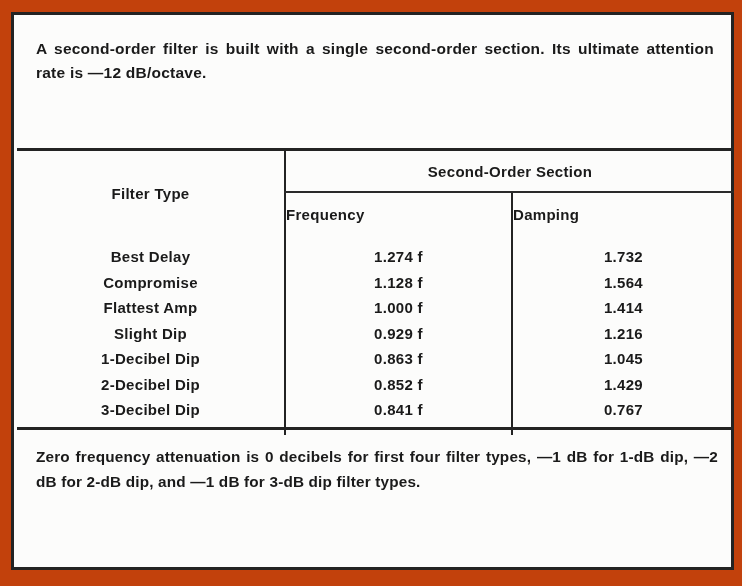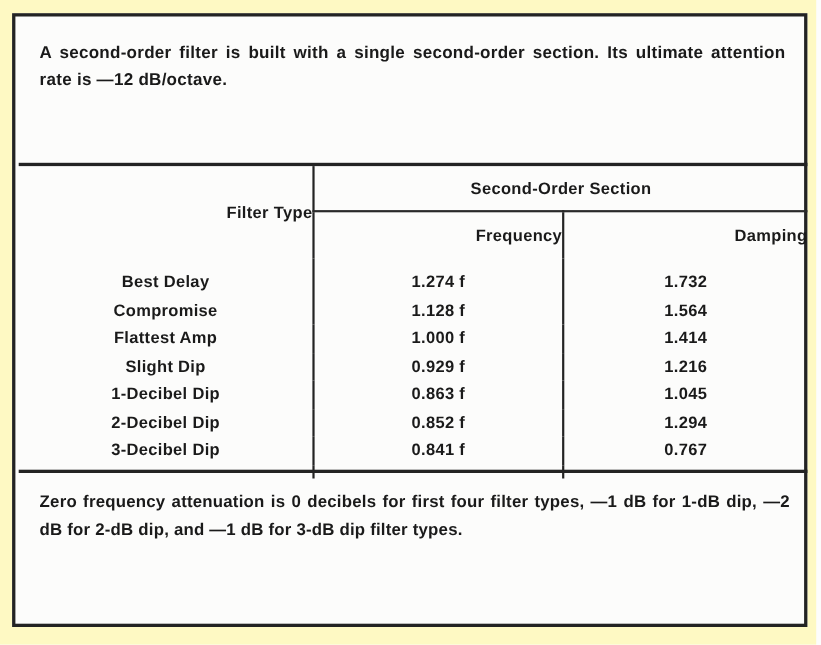--- a/index.html
+++ b/index.html
@@ -12,21 +12,21 @@
     height: 586px;
     font-family: "Liberation Sans", sans-serif;
     color: #1a1a1a;
     overflow: hidden;
   }
 
   #page {
     position: relative;
     width: 742px;
     height: 586px;
-    background: #fef9c3;
+    background: #c2410c;
   }
 
   
   .outer-frame {
     position: absolute;
     left: 11px;
     top: 12px;
     width: 723px;
     height: 558px;
     border: 3px solid #232323;
@@ -92,27 +92,27 @@
   .hrule-bot   { border-bottom: 2px solid #2a2a2a; }
 
   th.group-head {
     text-align: center;
     font-size: 15.5px;
     letter-spacing: 0.06em;
     height: 40px;
     border-radius: 15px;
   }
   th.sub-head {
-    text-align: right;
+    text-align: left;
     font-size: 15.5px;
     letter-spacing: 0.045em;
     height: 42px;
   }
   th.type-head {
-    text-align: right;
+    text-align: center;
     font-size: 15.5px;
     letter-spacing: 0.05em;
   }
 
   td.type-cell {
     padding-left: 85px;
     text-align: center;
     height: 25.5px;
     font-size: 15.5px;
     letter-spacing: 0.025em;
@@ -197,21 +197,21 @@
             <td class="num-cell vrule-left">1.216</td>
           </tr>
           <tr>
             <td class="type-cell">1-Decibel  Dip</td>
             <td class="num-cell vrule-left">0.863 f</td>
             <td class="num-cell vrule-left">1.045</td>
           </tr>
           <tr>
             <td class="type-cell">2-Decibel  Dip</td>
             <td class="num-cell vrule-left">0.852 f</td>
-            <td class="num-cell vrule-left">1.294</td>
+            <td class="num-cell vrule-left">1.429</td>
           </tr>
           <tr>
             <td class="type-cell">3-Decibel  Dip</td>
             <td class="num-cell vrule-left">0.841 f</td>
             <td class="num-cell vrule-left">0.767</td>
           </tr>
           <tr class="spacer-row">
             <td></td>
             <td class="vrule-left"></td>
             <td class="vrule-left"></td>

